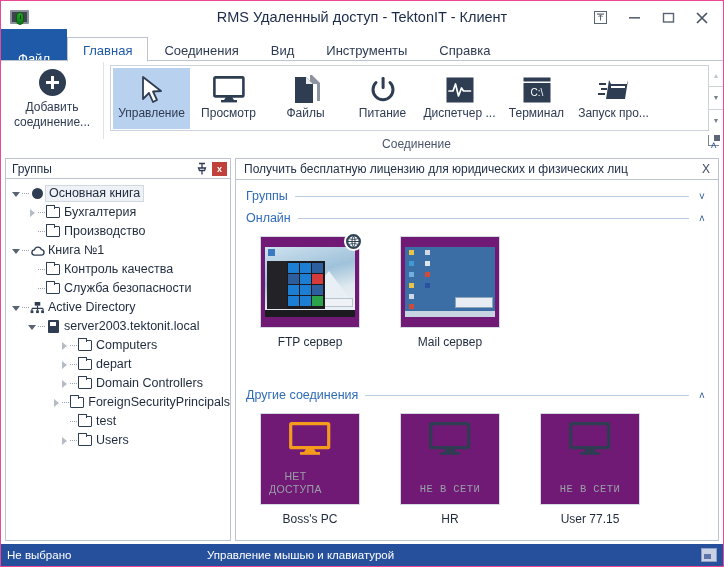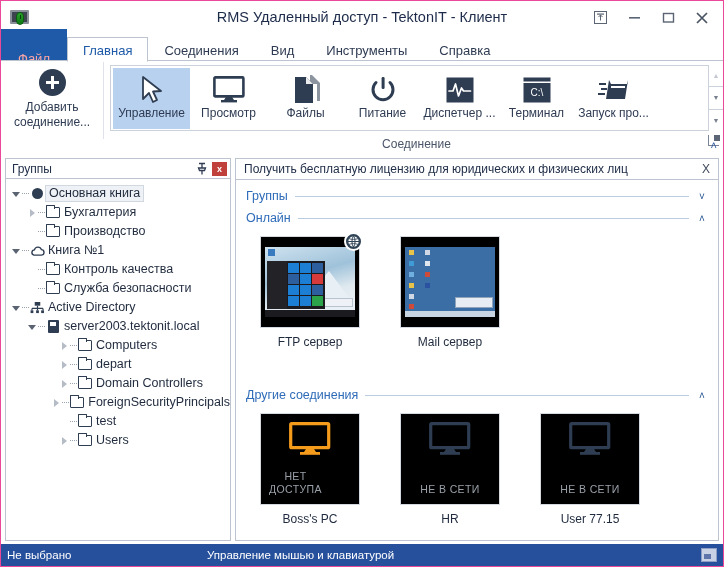--- a/index.html
+++ b/index.html
@@ -67,21 +67,21 @@
   .win-btn svg { display: block; }
 
   
   .tabstrip {
     height: 27px; flex: 0 0 27px;
     display: flex; align-items: flex-end;
     background: #ffffff;
     position: relative;
   }
   .tab-file {
-    background: #1e5aa8; color: #fca5a5;
+    background: #1e5aa8; color: #ffffff;
     height: 27px; line-height: 27px;
     padding: 16px 17px; font-size: 13px;
   }
   .tab {
     height: 25px; line-height: 25px;
     padding: 0 15px; font-size: 13px;
     color: #2e3b52;
     border: 1px solid transparent;
     border-bottom: none;
     position: relative; top: 1px;
@@ -280,21 +280,21 @@
     margin-bottom: 2px; height: 20px;
   }
   .sect-title { font-size: 12.5px; color: #2e6bb8; white-space: nowrap; }
   .sect-line { flex: 1; height: 1px; background: #b9cce2; }
   .chev { color: #1f4f8f; font-size: 10px; width: 12px; text-align: center; }
 
   .tiles { display: flex; gap: 40px; padding: 6px 14px 0 14px; }
   .tile { width: 100px; }
   .tile-box {
     width: 100px; height: 92px;
-    border: 1px solid #d5dae1; background: #000000;
+    border: 1px solid #d5dae1; background: #701a75;
     position: relative; padding: 4px;
     display: flex; align-items: center; justify-content: center;
   }
   .tile-cap {
     text-align: center; font-size: 12px; color: #1f2a3d;
     margin-top: 7px;
   }
   .badge-globe {
     position: absolute; right: -4px; top: -5px;
     width: 19px; height: 19px; border-radius: 50%;
@@ -344,21 +344,21 @@
   .tile-box.off {
     flex-direction: column; justify-content: flex-start;
     align-items: center; padding-top: 8px;
   }
   .mon-ico { width: 42px; height: 34px; }
   .off-txt {
     font-size: 10.5px; color: #9aa0a8; letter-spacing: .4px;
     margin-top: 14px; text-align: center; line-height: 13px;
     align-self: flex-start; padding-left: 4px;
   }
-  .off-txt.ctr { align-self: center; padding-left: 0; }
+  .off-txt.ctr { align-self: center; padding-left: 0; font-family: Liberation Mono, monospace; }
 
   
   .statusbar {
     height: 22px; flex: 0 0 22px;
     background: #27509c; color: #fff;
     display: flex; align-items: center;
     font-size: 11.5px;
     padding: 0 6px;
     margin: 3px 0 0 0;
   }

